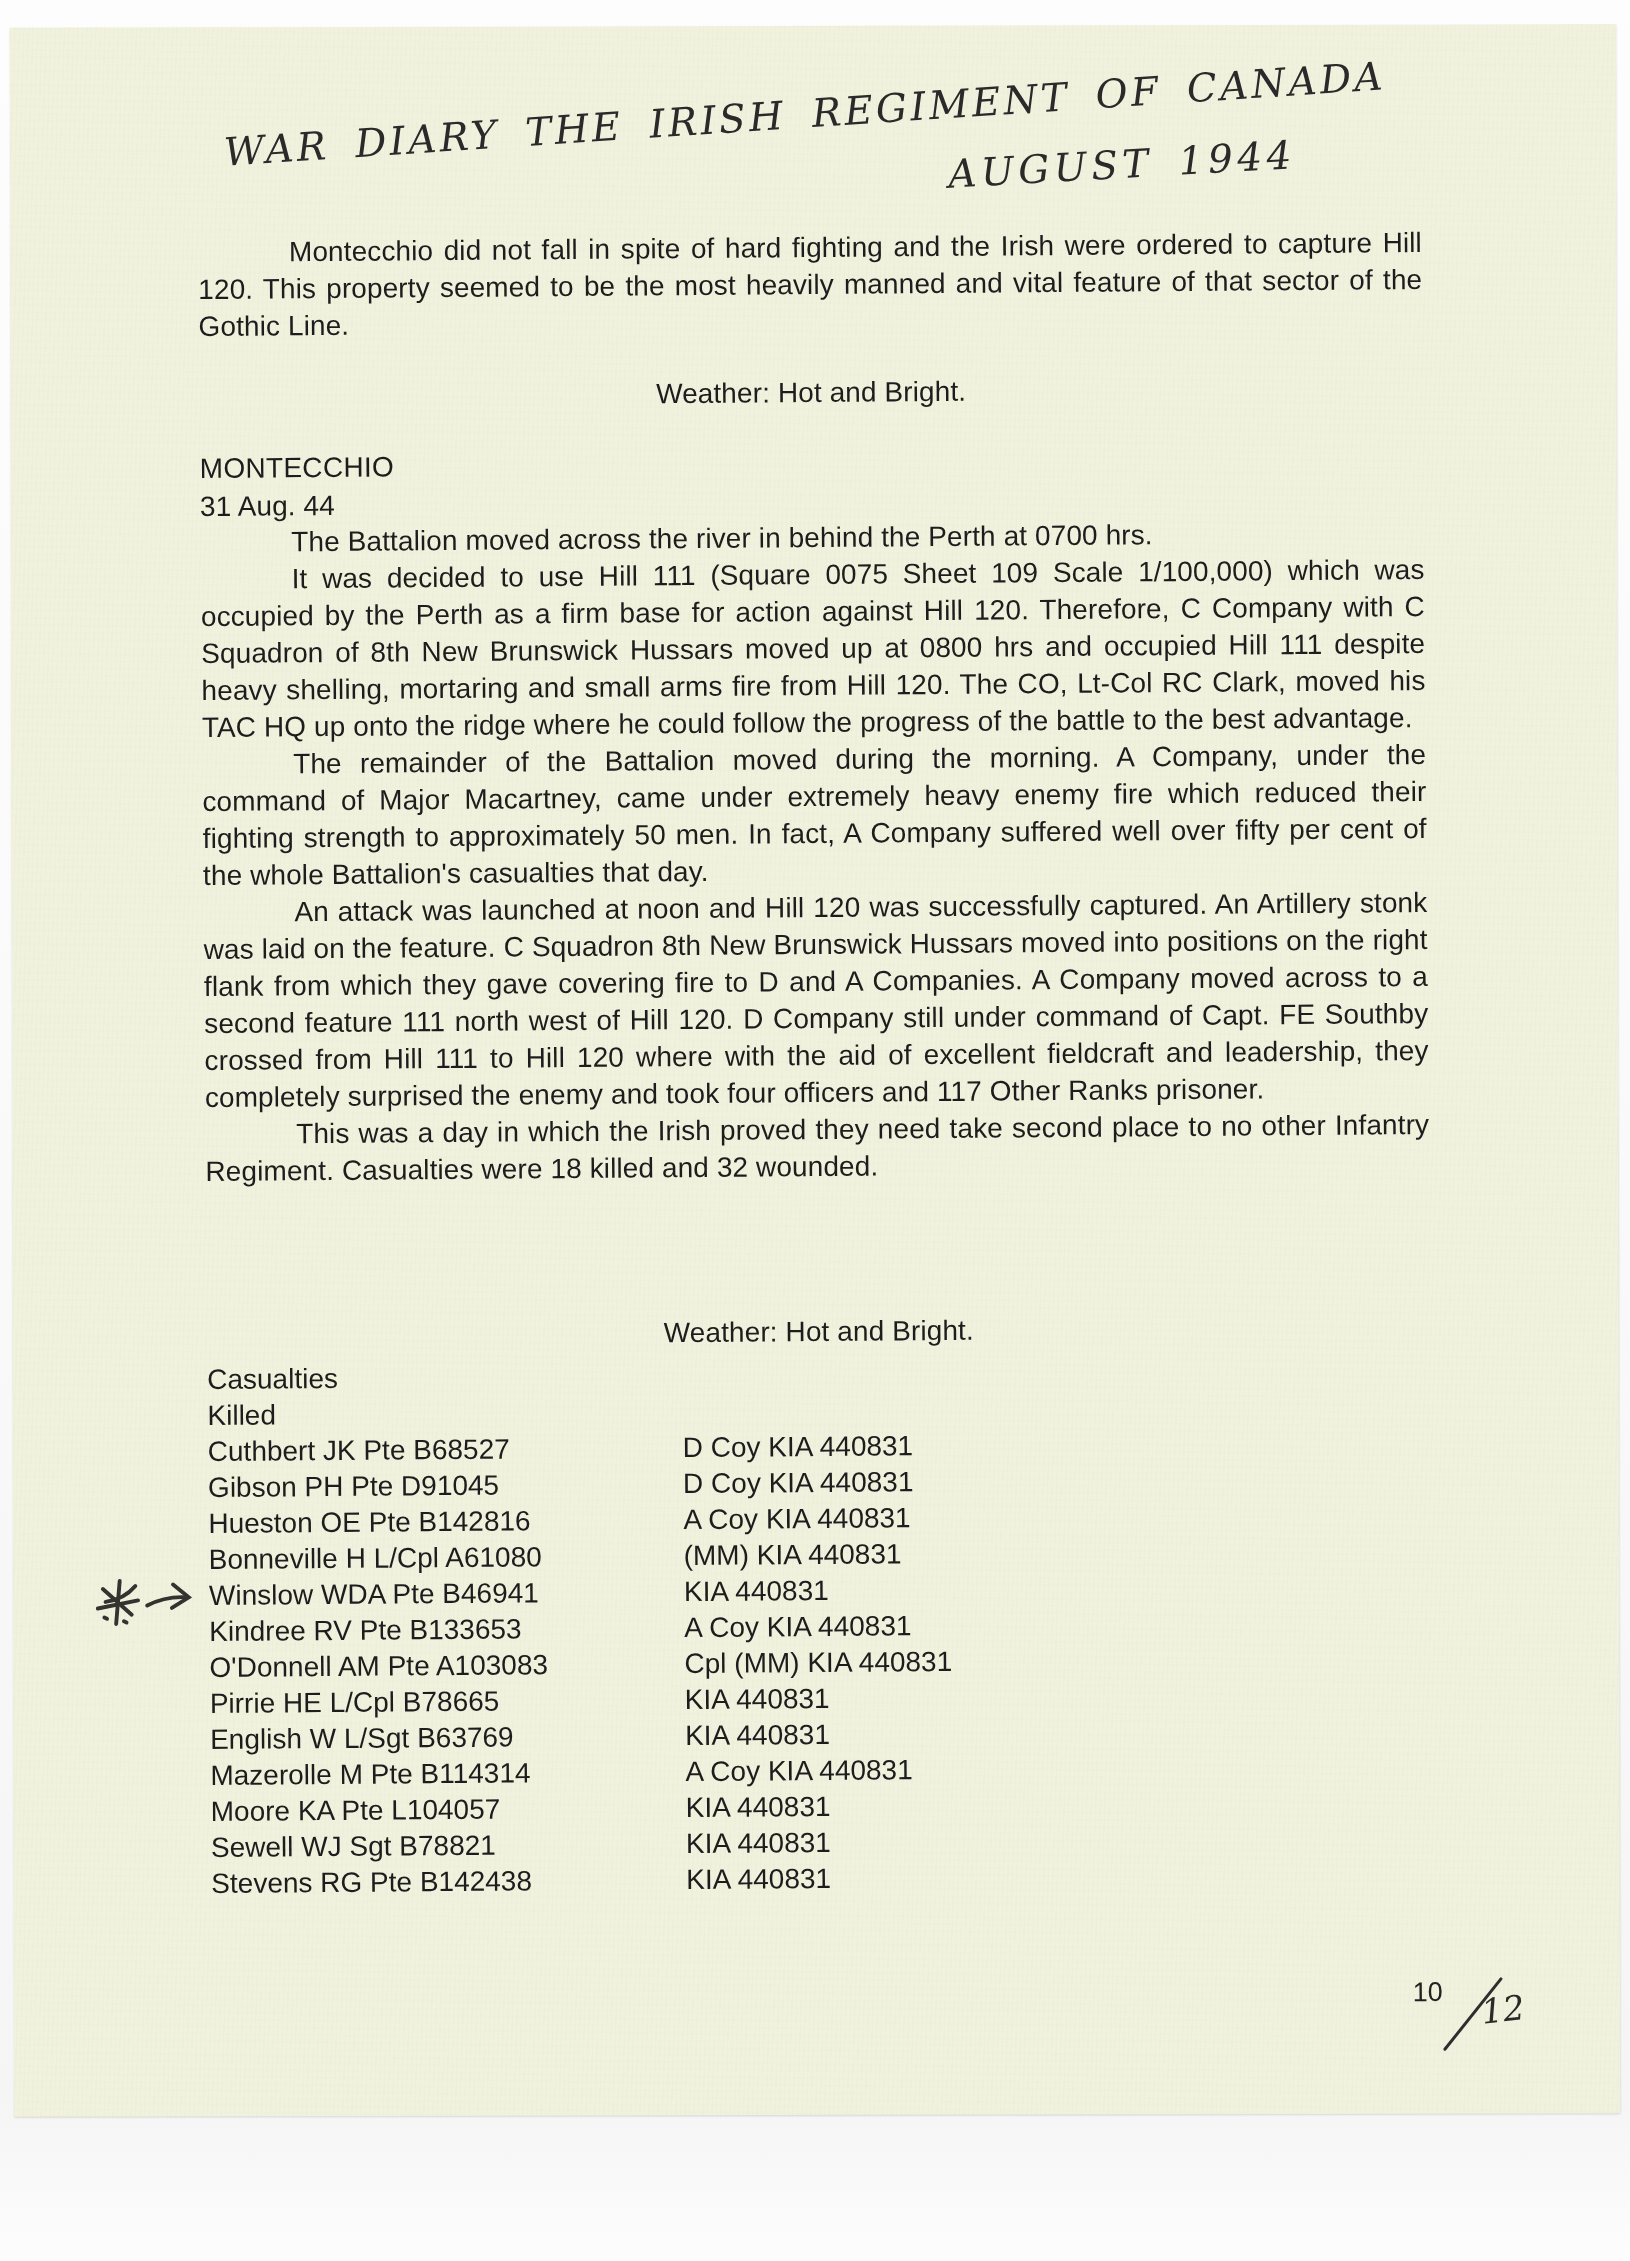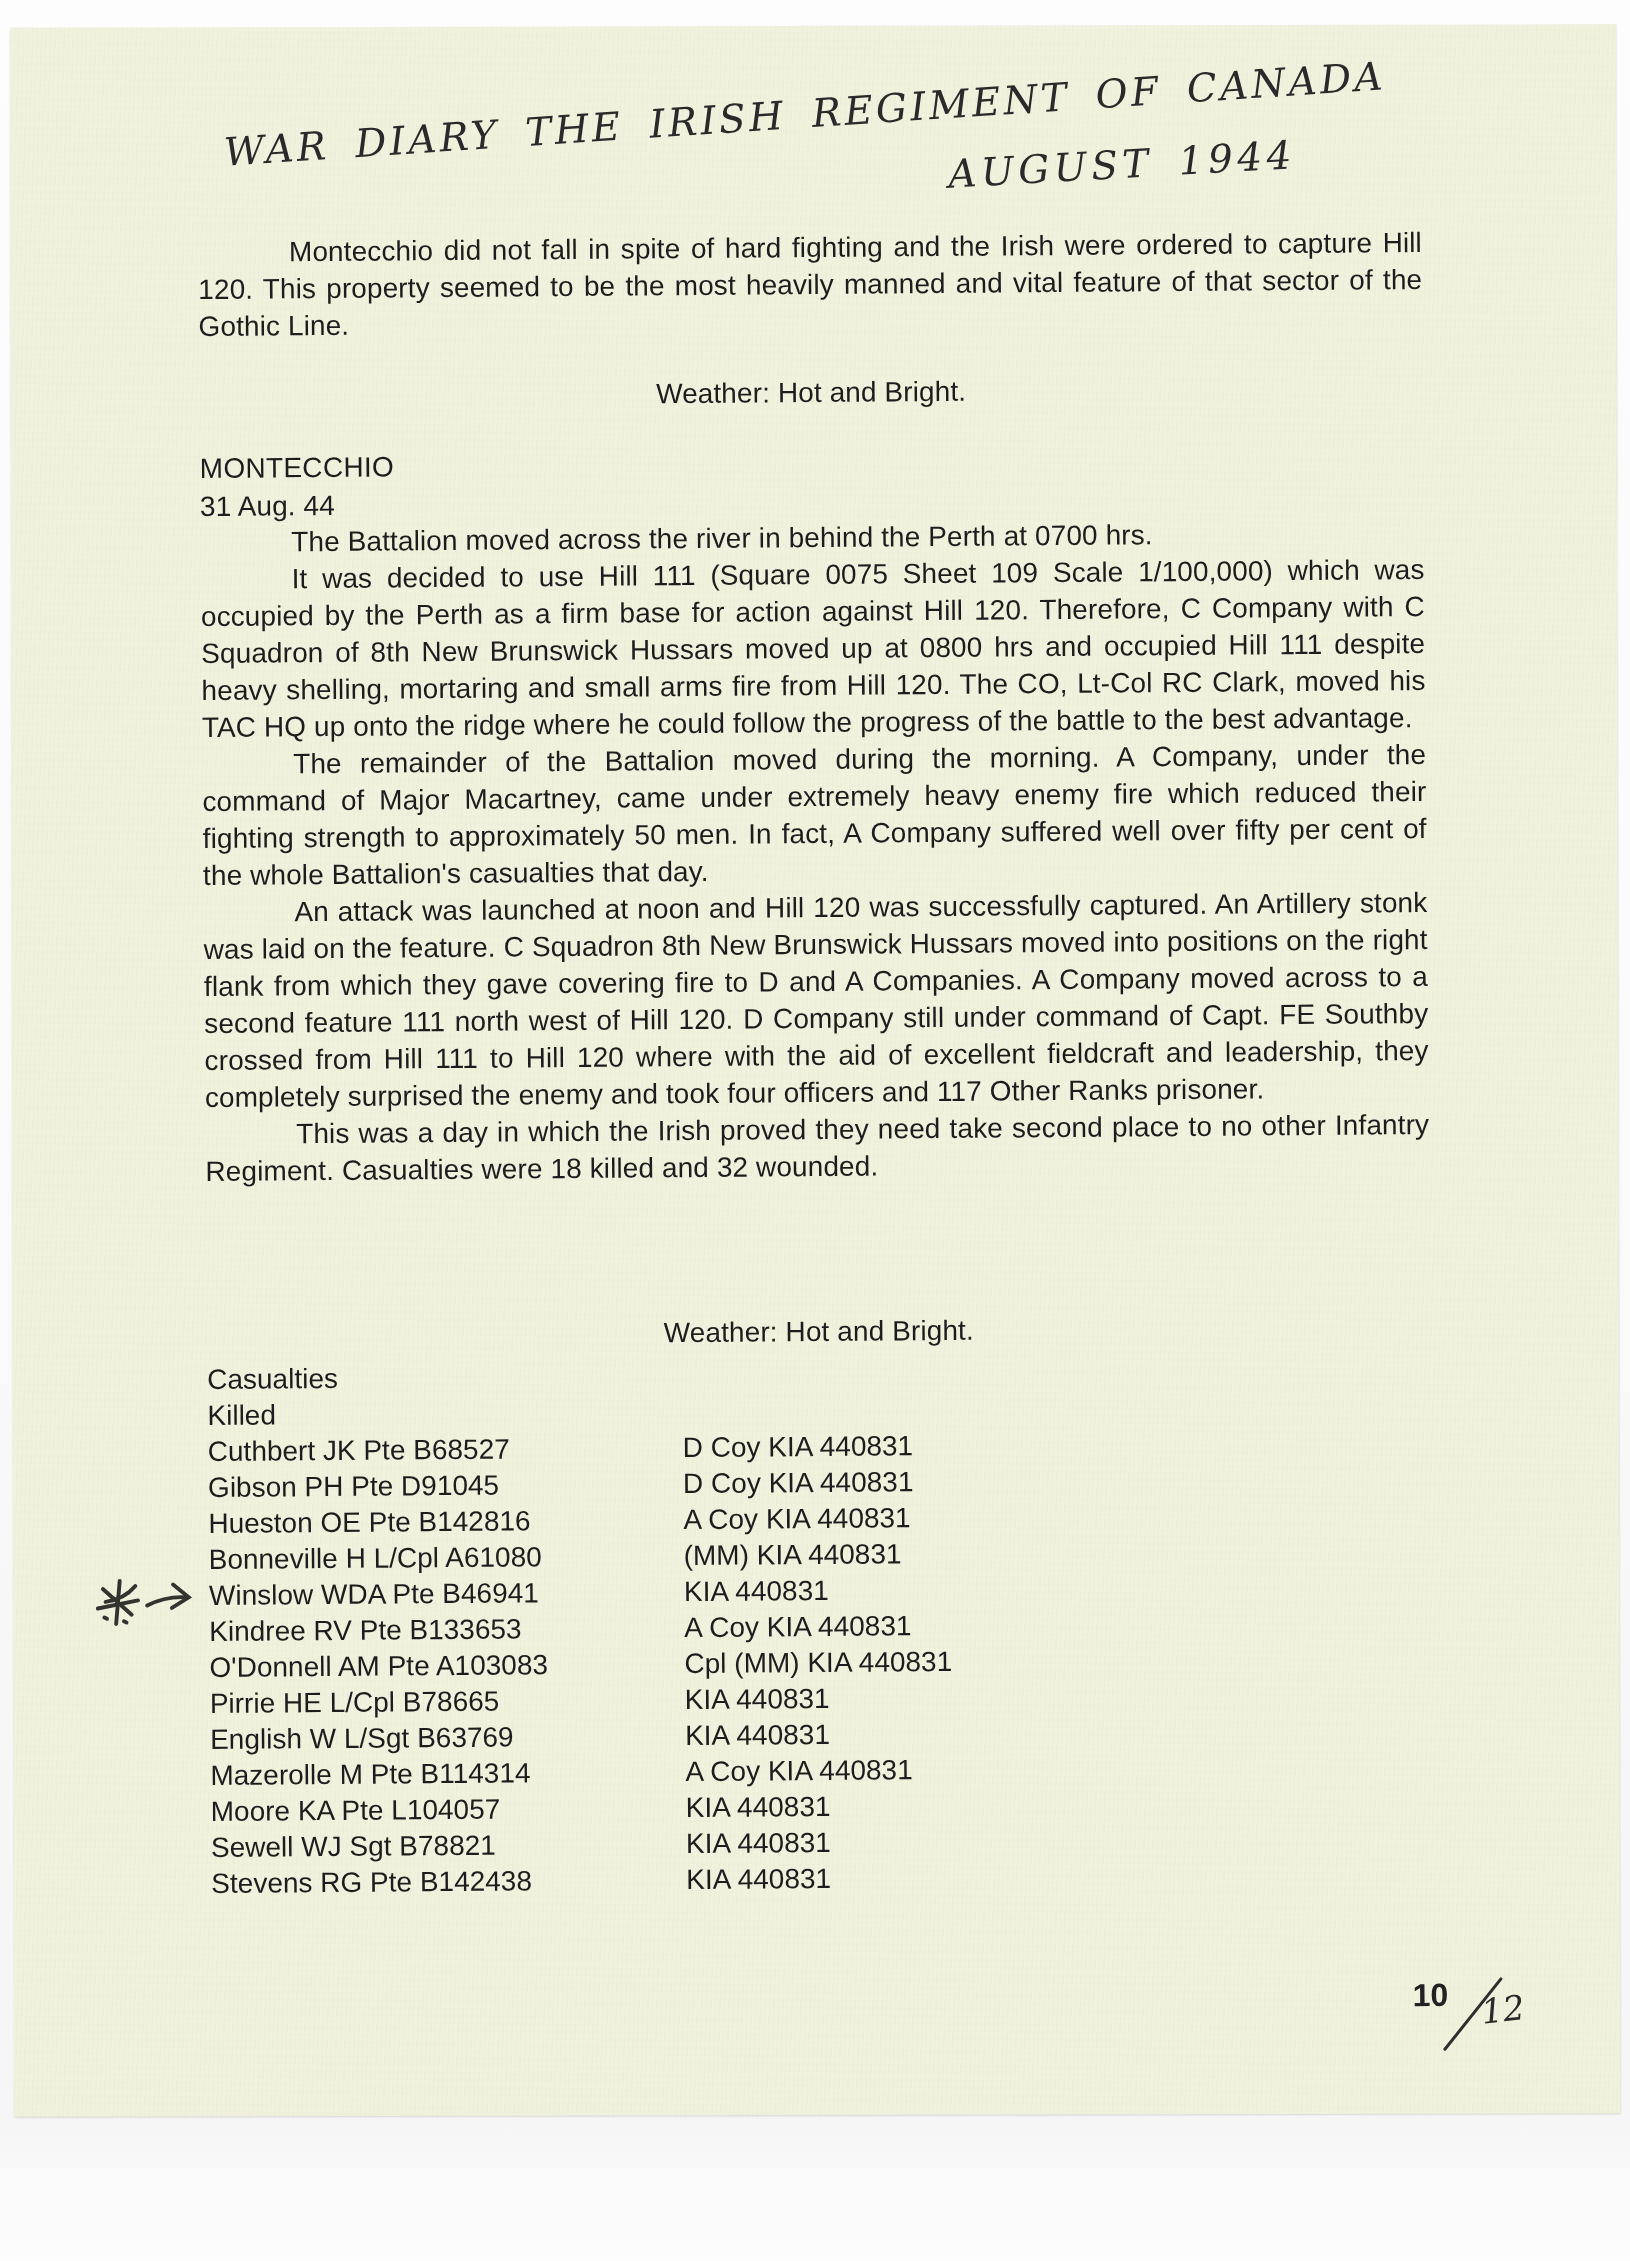--- a/index.html
+++ b/index.html
@@ -109,23 +109,22 @@
     position: absolute;
     left: 1382px;
     top: 1931px;
     width: 156px;
     height: 123px;
   }
   .pagenum .printed {
     position: absolute;
     left: 10.4px;
     top: 25px;
-    font-size: 32px;
+    font-size: 27px;
     color: #222222;
-    font-weight: bold;
   }
   .pagenum .slash {
     position: absolute;
     left: 69px;
     top: 15.6px;
     width: 3.2px;
     height: 93px;
     border-radius: 1.9px;
     background: #2e2e2e;
     transform: rotate(39deg);

